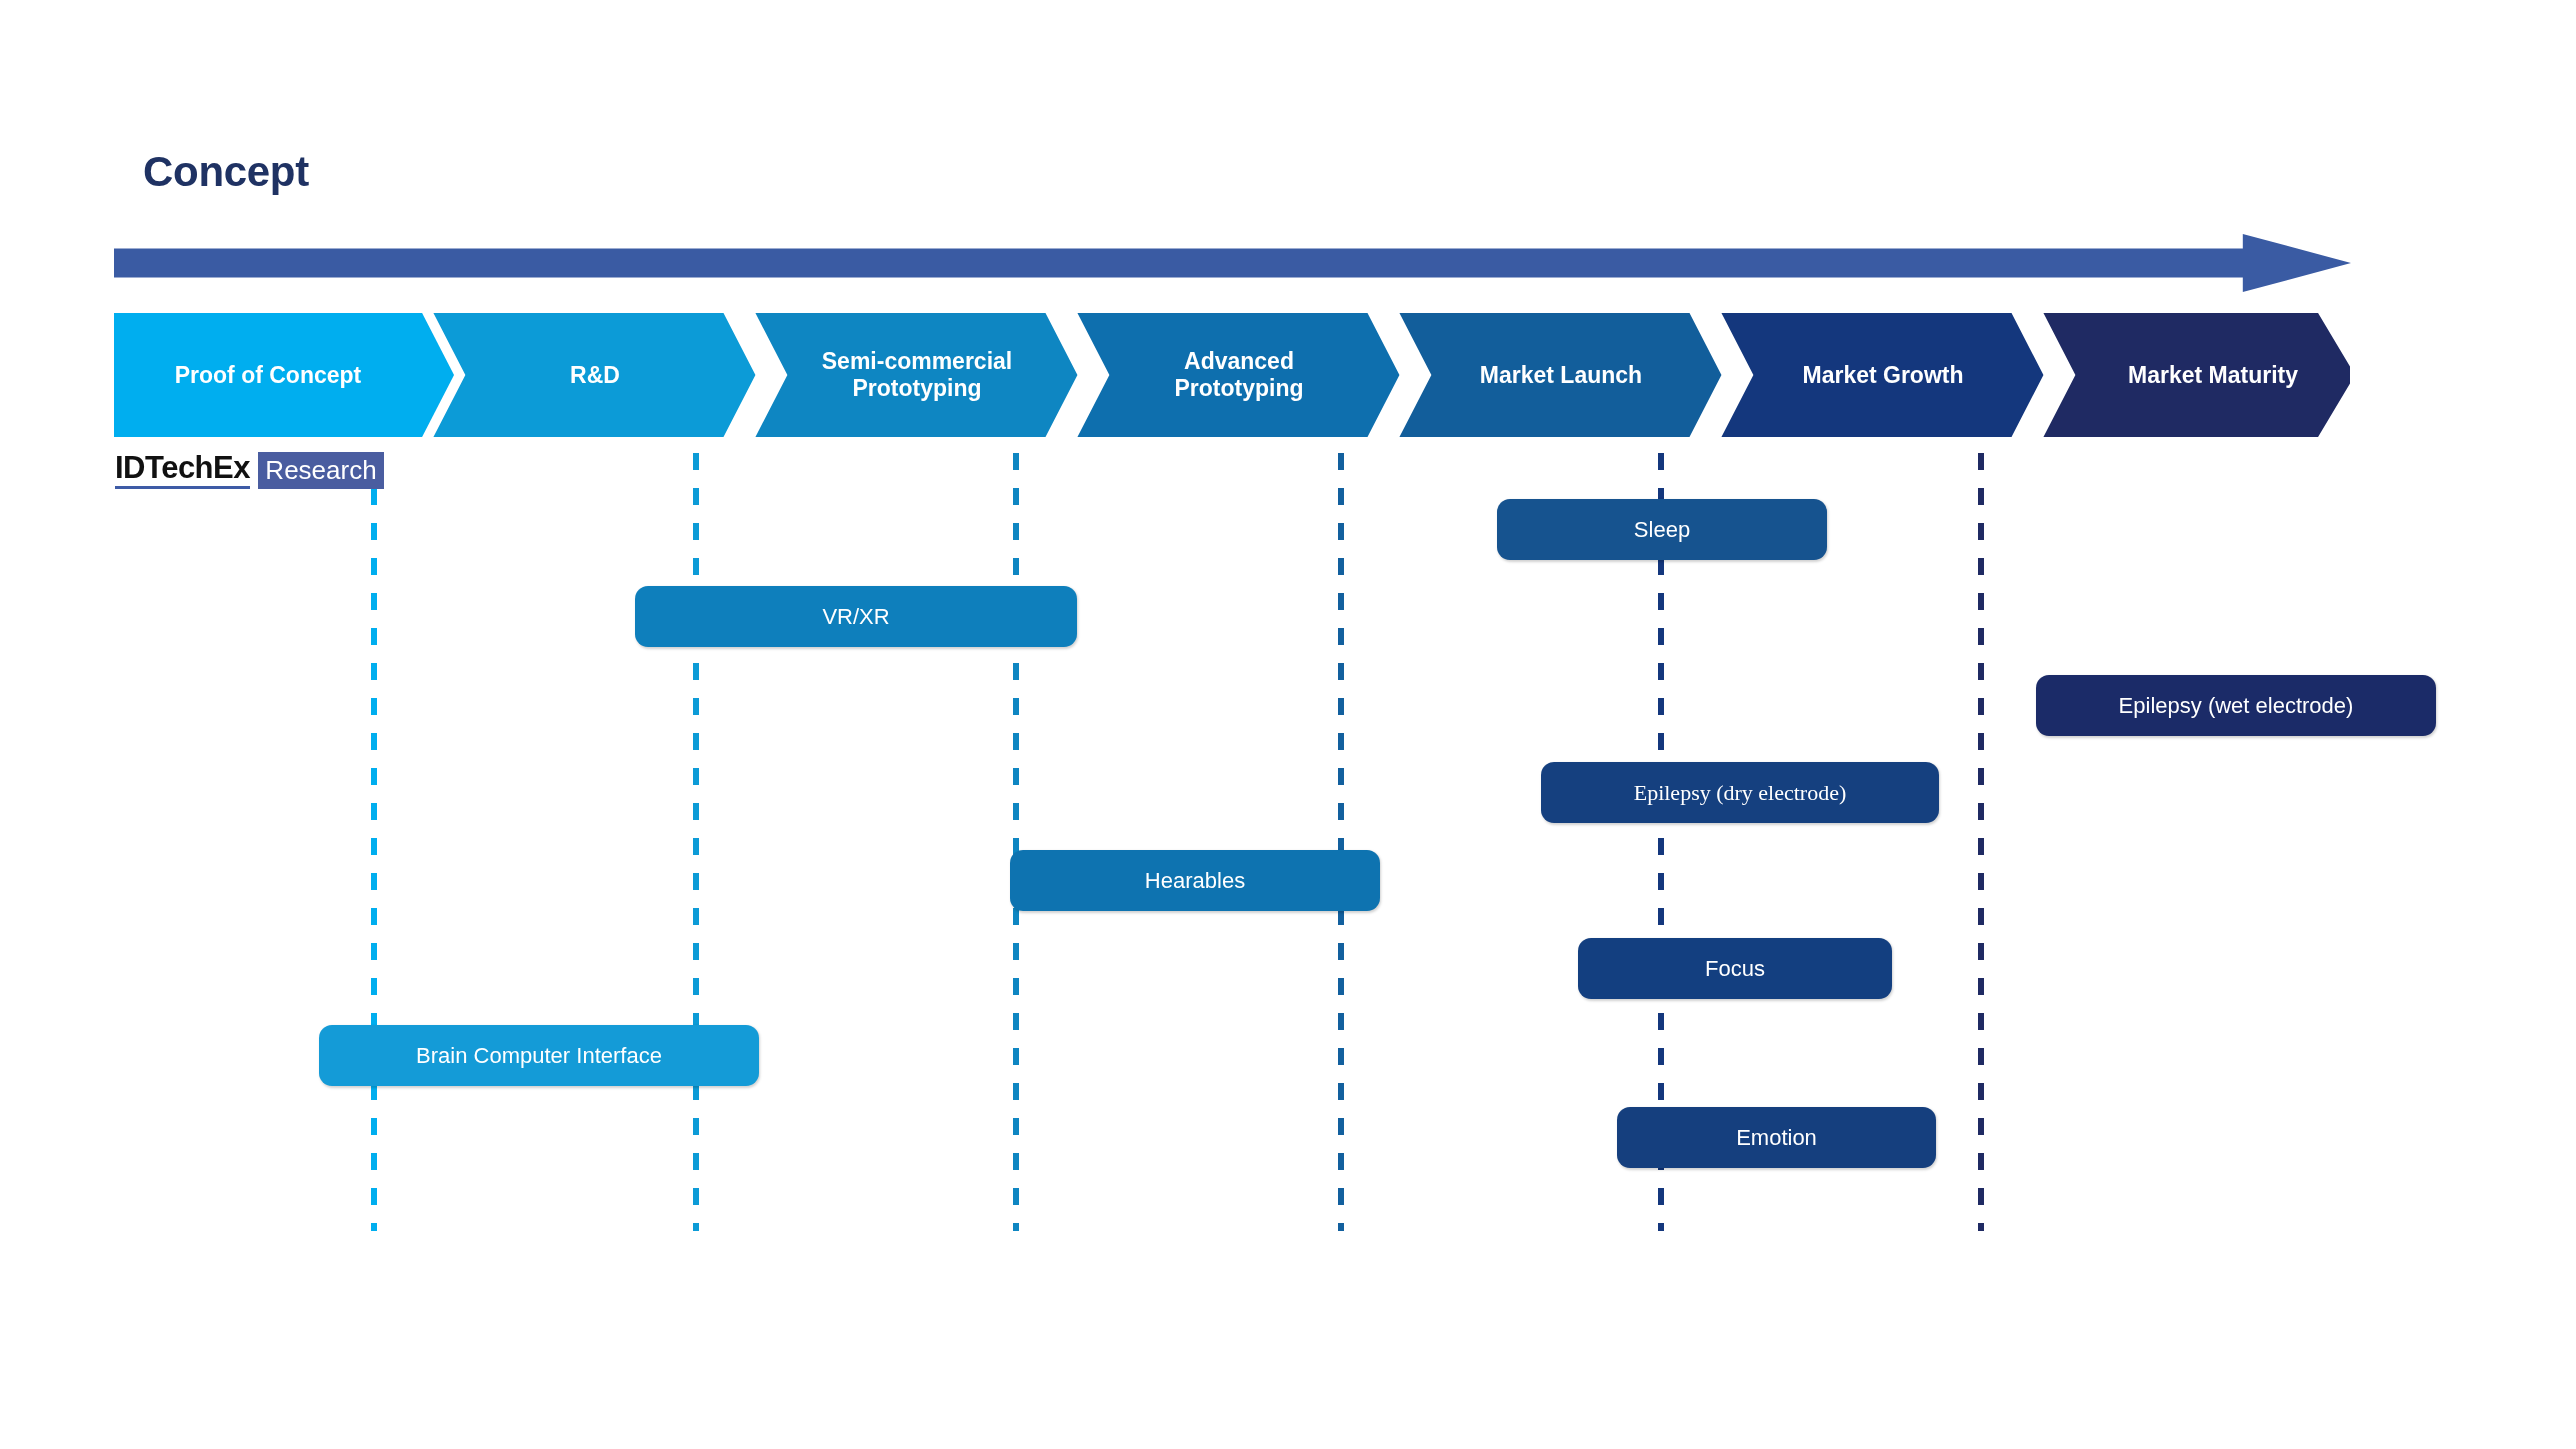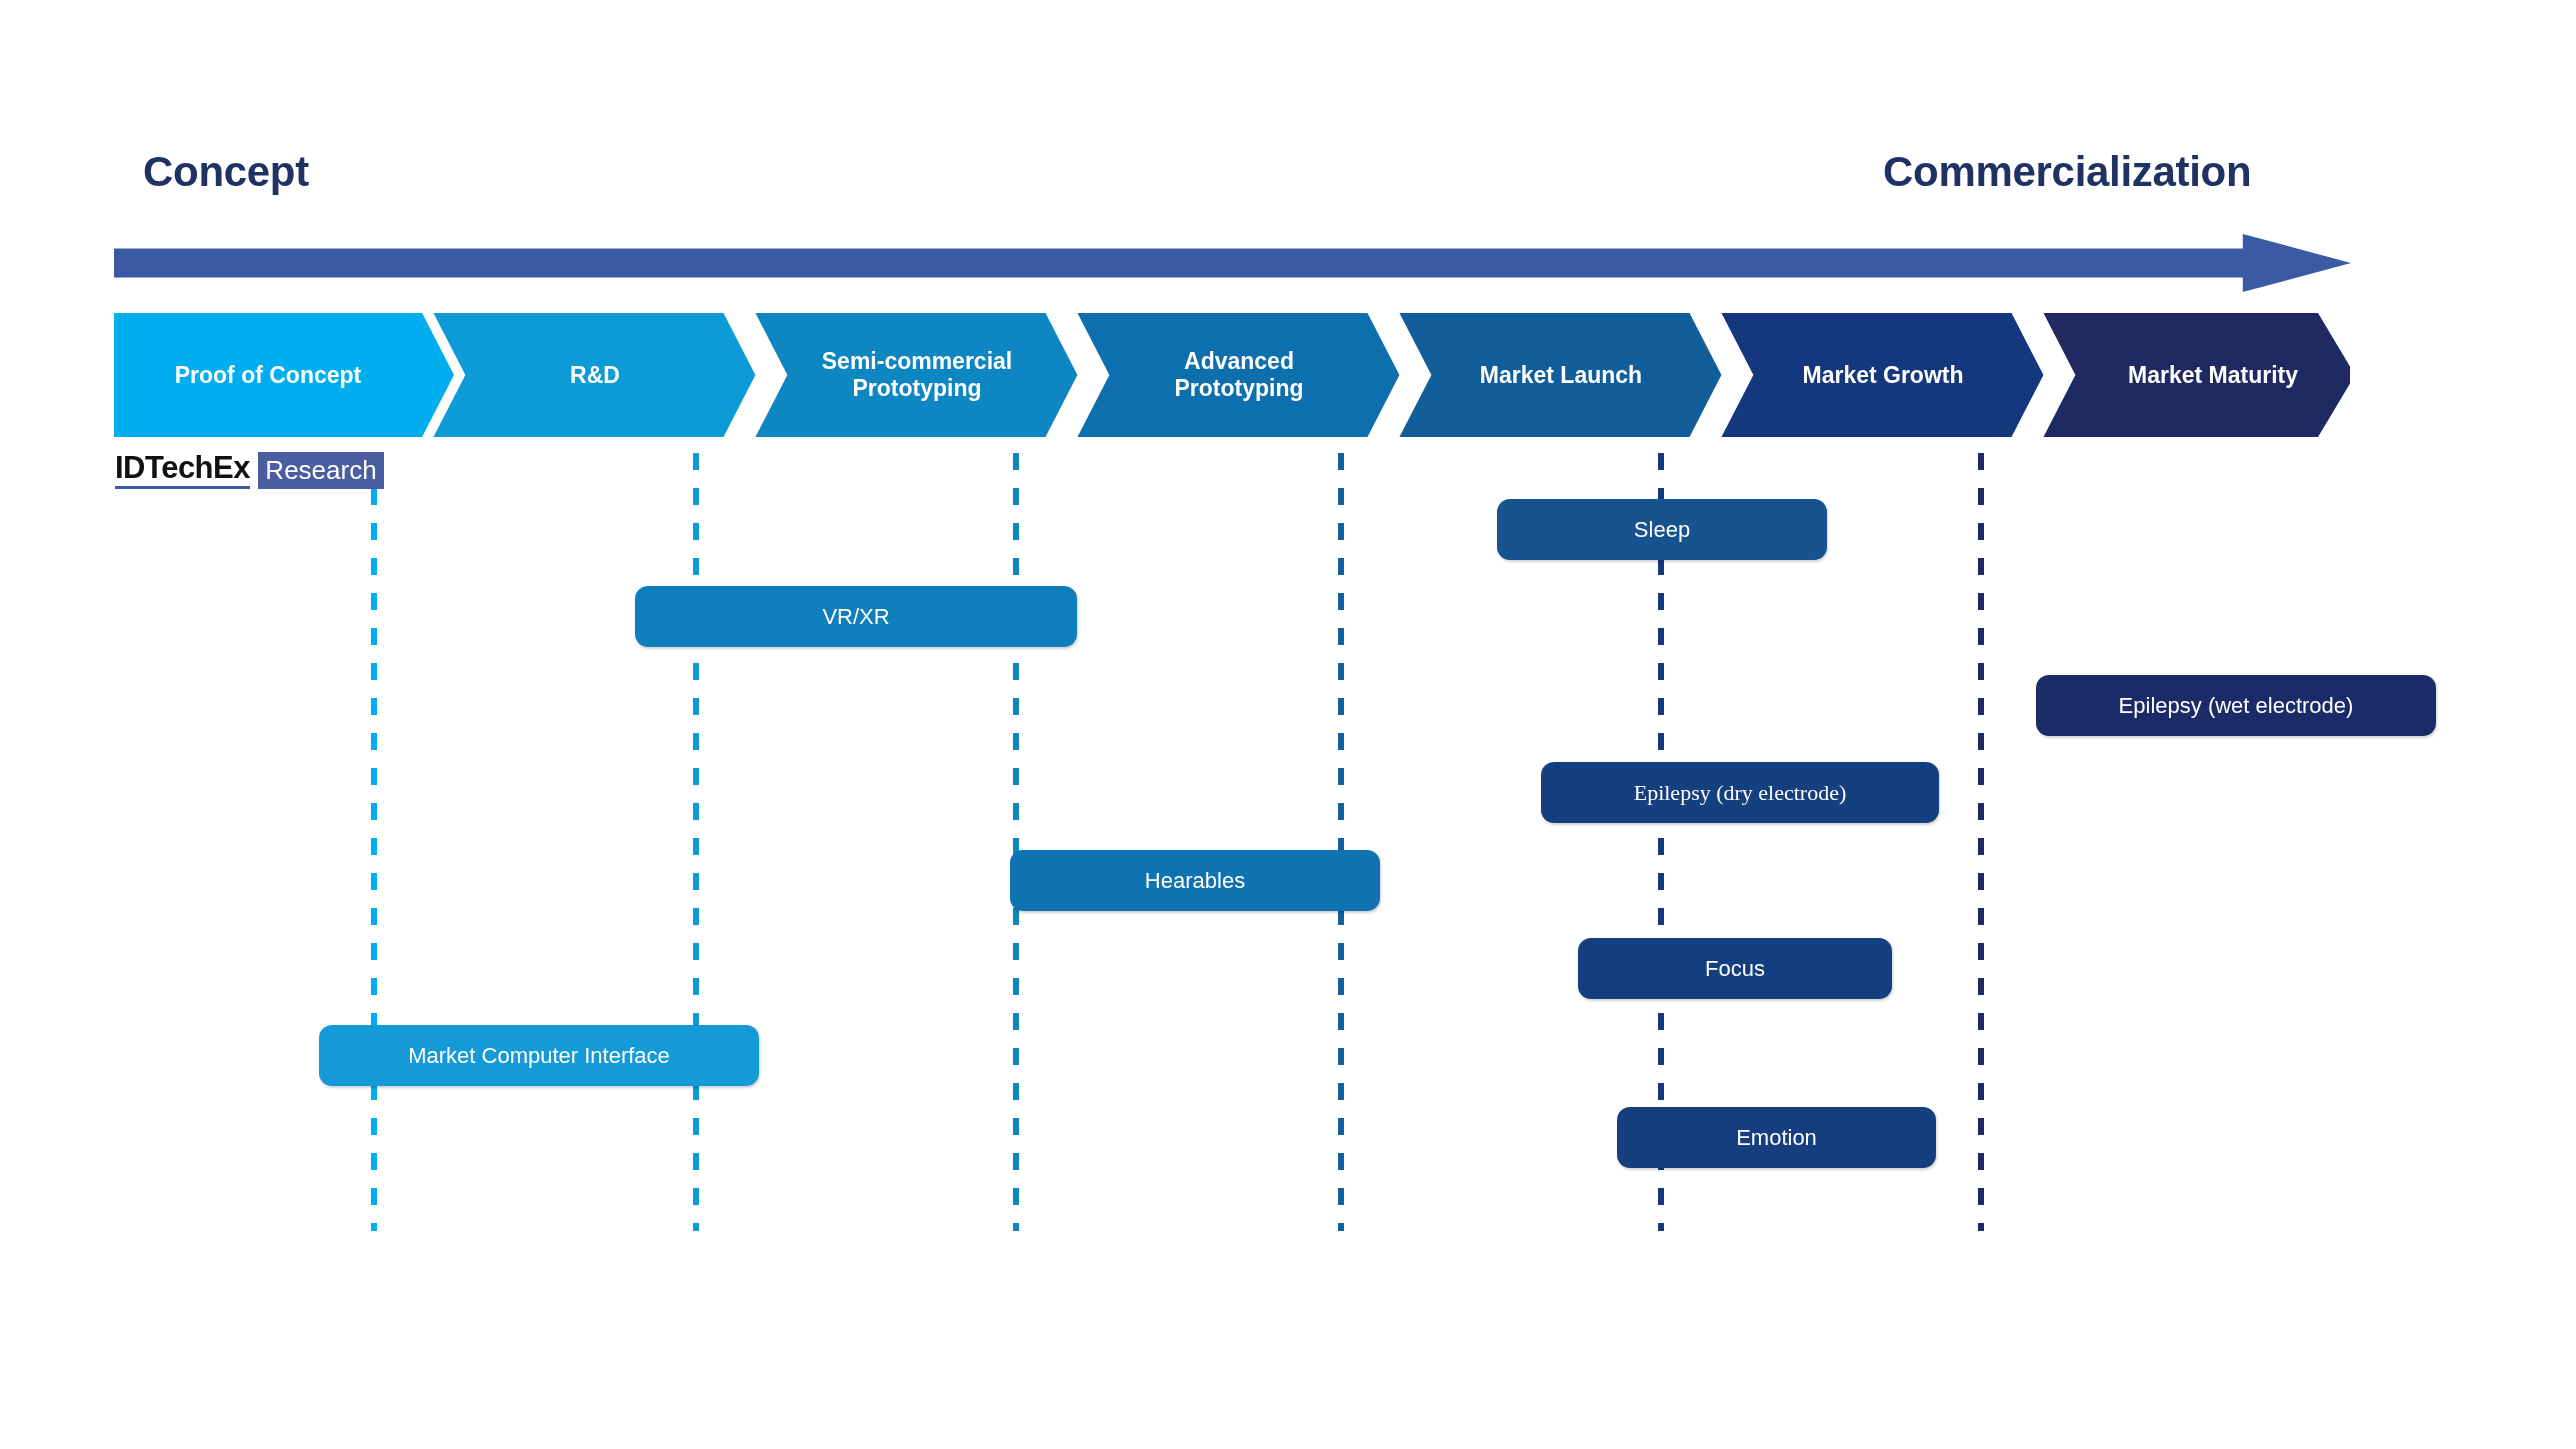--- a/index.html
+++ b/index.html
@@ -108,21 +108,20 @@
     box-shadow: 1px 1.5px 2.6px rgba(0,0,0,0.18);
     white-space: nowrap;
   }
 </style>
 </head>
 <body>
 
 <div id="stage">
 
   <div class="heading" id="heading-concept" style="color: rgb(31, 50, 99);">Concept</div>
-  <div class="heading" id="heading-commercialization" style="color: rgb(31, 50, 99);">Commercialization</div>
 
   <svg id="progress-arrow" viewBox="0 0 4342 112" preserveAspectRatio="none">
     <polygon id="arrow-poly" points="0,28 4132,28 4132,0 4342,56 4132,112 4132,84 0,84" fill="#3A5BA3"></polygon>
   </svg>
 
   <svg id="stage-ribbon" viewBox="0 0 4340 240" preserveAspectRatio="none">
       <polygon points="0,0 598,0 660,120 598,240 0,240" fill="#00AEEF"></polygon>
       <polygon points="620,0 1183,0 1245,120 1183,240 620,240 682,120" fill="#0C9BD7"></polygon>
       <polygon points="1245,0 1808,0 1870,120 1808,240 1245,240 1307,120" fill="#0E86C2"></polygon>
       <polygon points="1870,0 2433,0 2495,120 2433,240 1870,240 1932,120" fill="#0E6FAE"></polygon>
@@ -156,18 +155,18 @@
     <div id="logo-research" style="background: rgb(74, 93, 160);">Research</div>
   </div>
 
   <div id="pills">
       <div class="pill" style="left: 1497px; top: 499px; width: 330px; height: 61px; background: rgb(22, 83, 143);">Sleep</div>
       <div class="pill" style="left: 635px; top: 586px; width: 442px; height: 61px; background: rgb(14, 127, 188);">VR/XR</div>
       <div class="pill" style="left: 2036px; top: 675px; width: 400px; height: 61px; background: rgb(27, 43, 104);">Epilepsy (wet electrode)</div>
       <div class="pill" style="left: 1541px; top: 762px; width: 398px; height: 61px; background: rgb(21, 64, 127); font-family: Liberation Serif, serif;">Epilepsy (dry electrode)</div>
       <div class="pill" style="left: 1010px; top: 850px; width: 370px; height: 61px; background: rgb(14, 115, 176); text-align: right;">Hearables</div>
       <div class="pill" style="left: 1578px; top: 938px; width: 314px; height: 61px; background: rgb(19, 63, 128);">Focus</div>
-      <div class="pill" style="left: 319px; top: 1025px; width: 440px; height: 61px; background: rgb(20, 155, 215);">Market Computer Interface</div>
+      <div class="pill" style="left: 319px; top: 1025px; width: 440px; height: 61px; background: rgb(20, 155, 215);">Brain Computer Interface</div>
       <div class="pill" style="left: 1617px; top: 1107px; width: 319px; height: 61px; background: rgb(21, 63, 126);">Emotion</div>
     </div>
 
 </div>
 
 
 </body></html>

